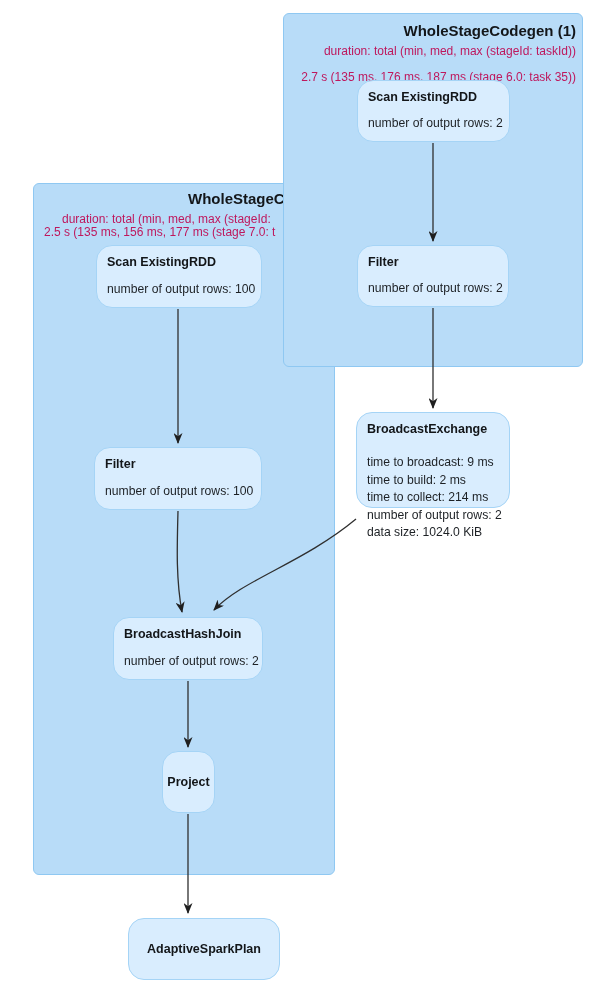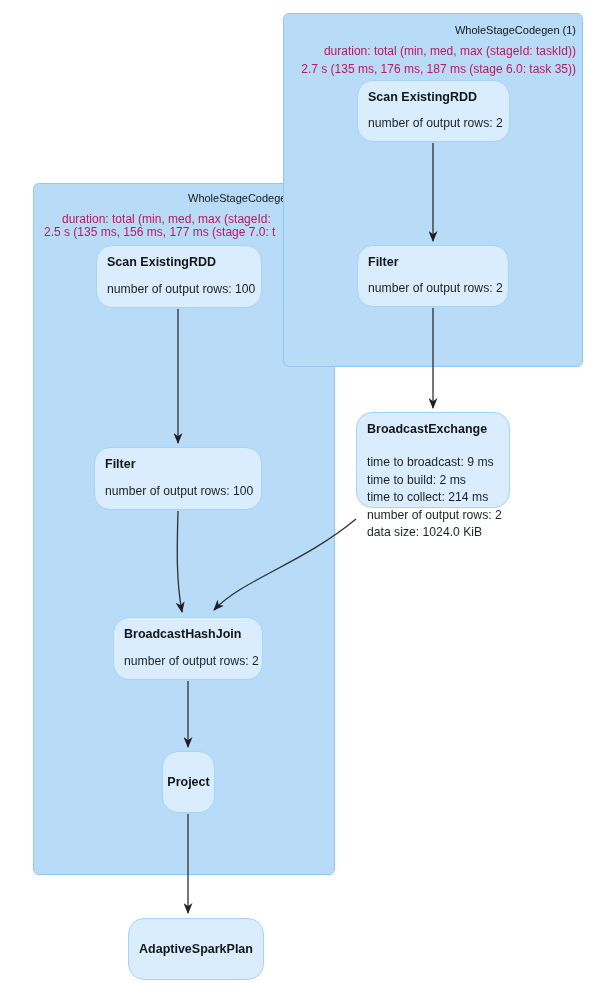--- a/index.html
+++ b/index.html
@@ -16,21 +16,21 @@
     border:1px solid #8fc8f2;
     border-radius:6px;
     box-sizing:border-box;
   }
   .cluster-header-right{
     position:absolute;left:0;right:0;top:8px;
     text-align:right;
     padding-right:6px;
   }
   .cluster-title{
-    font-size:11px;font-weight:normal;line-height:17px;
+    font-size:15px;font-weight:bold;line-height:17px;
     white-space:nowrap;color:#131619;
   }
   .cluster-duration{
     font-size:12px;line-height:13.5px;margin-top:3px;
     white-space:nowrap;color:#be185d;
   }
   
   .abs-line{position:absolute;white-space:nowrap;}
 
   .node{
@@ -85,21 +85,21 @@
   </div>
 
   <div class="node node--title-only" style="left:162px;top:751px;width:53px;height:62px;">
     <div class="node-title">Project</div>
   </div>
 
   <div class="cluster" style="left:283px;top:13px;width:300px;height:354px;">
     <div class="cluster-header-right">
       <div class="cluster-title">WholeStageCodegen (1)</div>
       <div class="cluster-duration" style="margin-top:6px;">duration: total (min, med, max (stageId: taskId))</div>
-      <div class="cluster-duration" style="margin-top:4px;">2.7 s (135 ms, 176 ms, 187 ms (stage 6.0: task 35))</div>
+      <div class="cluster-duration" style="margin-top:12px;">2.7 s (135 ms, 176 ms, 187 ms (stage 6.0: task 35))</div>
     </div>
   </div>
 
   <div class="node" style="left:357px;top:80px;width:153px;height:62px;">
     <div class="node-title">Scan ExistingRDD</div>
     <div class="node-metric">number of output rows: 2</div>
   </div>
 
   <div class="node" style="left:357px;top:245px;width:152px;height:62px;">
     <div class="node-title">Filter</div>
@@ -110,21 +110,21 @@
     <div class="node-title">BroadcastExchange</div>
     <div class="metric-list">
       <div>time to broadcast: 9 ms</div>
       <div>time to build: 2 ms</div>
       <div>time to collect: 214 ms</div>
       <div>number of output rows: 2</div>
       <div>data size: 1024.0 KiB</div>
     </div>
   </div>
 
-  <div class="node node--title-only" style="left:128px;top:918px;width:136px;height:62px;">
+  <div class="node node--title-only" style="left:128px;top:918px;width:152px;height:62px;">
     <div class="node-title">AdaptiveSparkPlan</div>
   </div>
 
   <svg class="edge-layer" width="614" height="997" viewBox="0 0 614 997" xmlns="http://www.w3.org/2000/svg">
     <defs>
       <marker id="arrow" viewBox="0 0 11 9" refX="10" refY="4.5" markerWidth="11" markerHeight="9" markerUnits="userSpaceOnUse" orient="auto">
         <path d="M0,0 L11,4.5 L0,9 L3.2,4.5 Z" fill="#1f1f1f"></path>
       </marker>
     </defs>
     <path class="edge" d="M433,143 L433,241" marker-end="url(#arrow)"></path>

